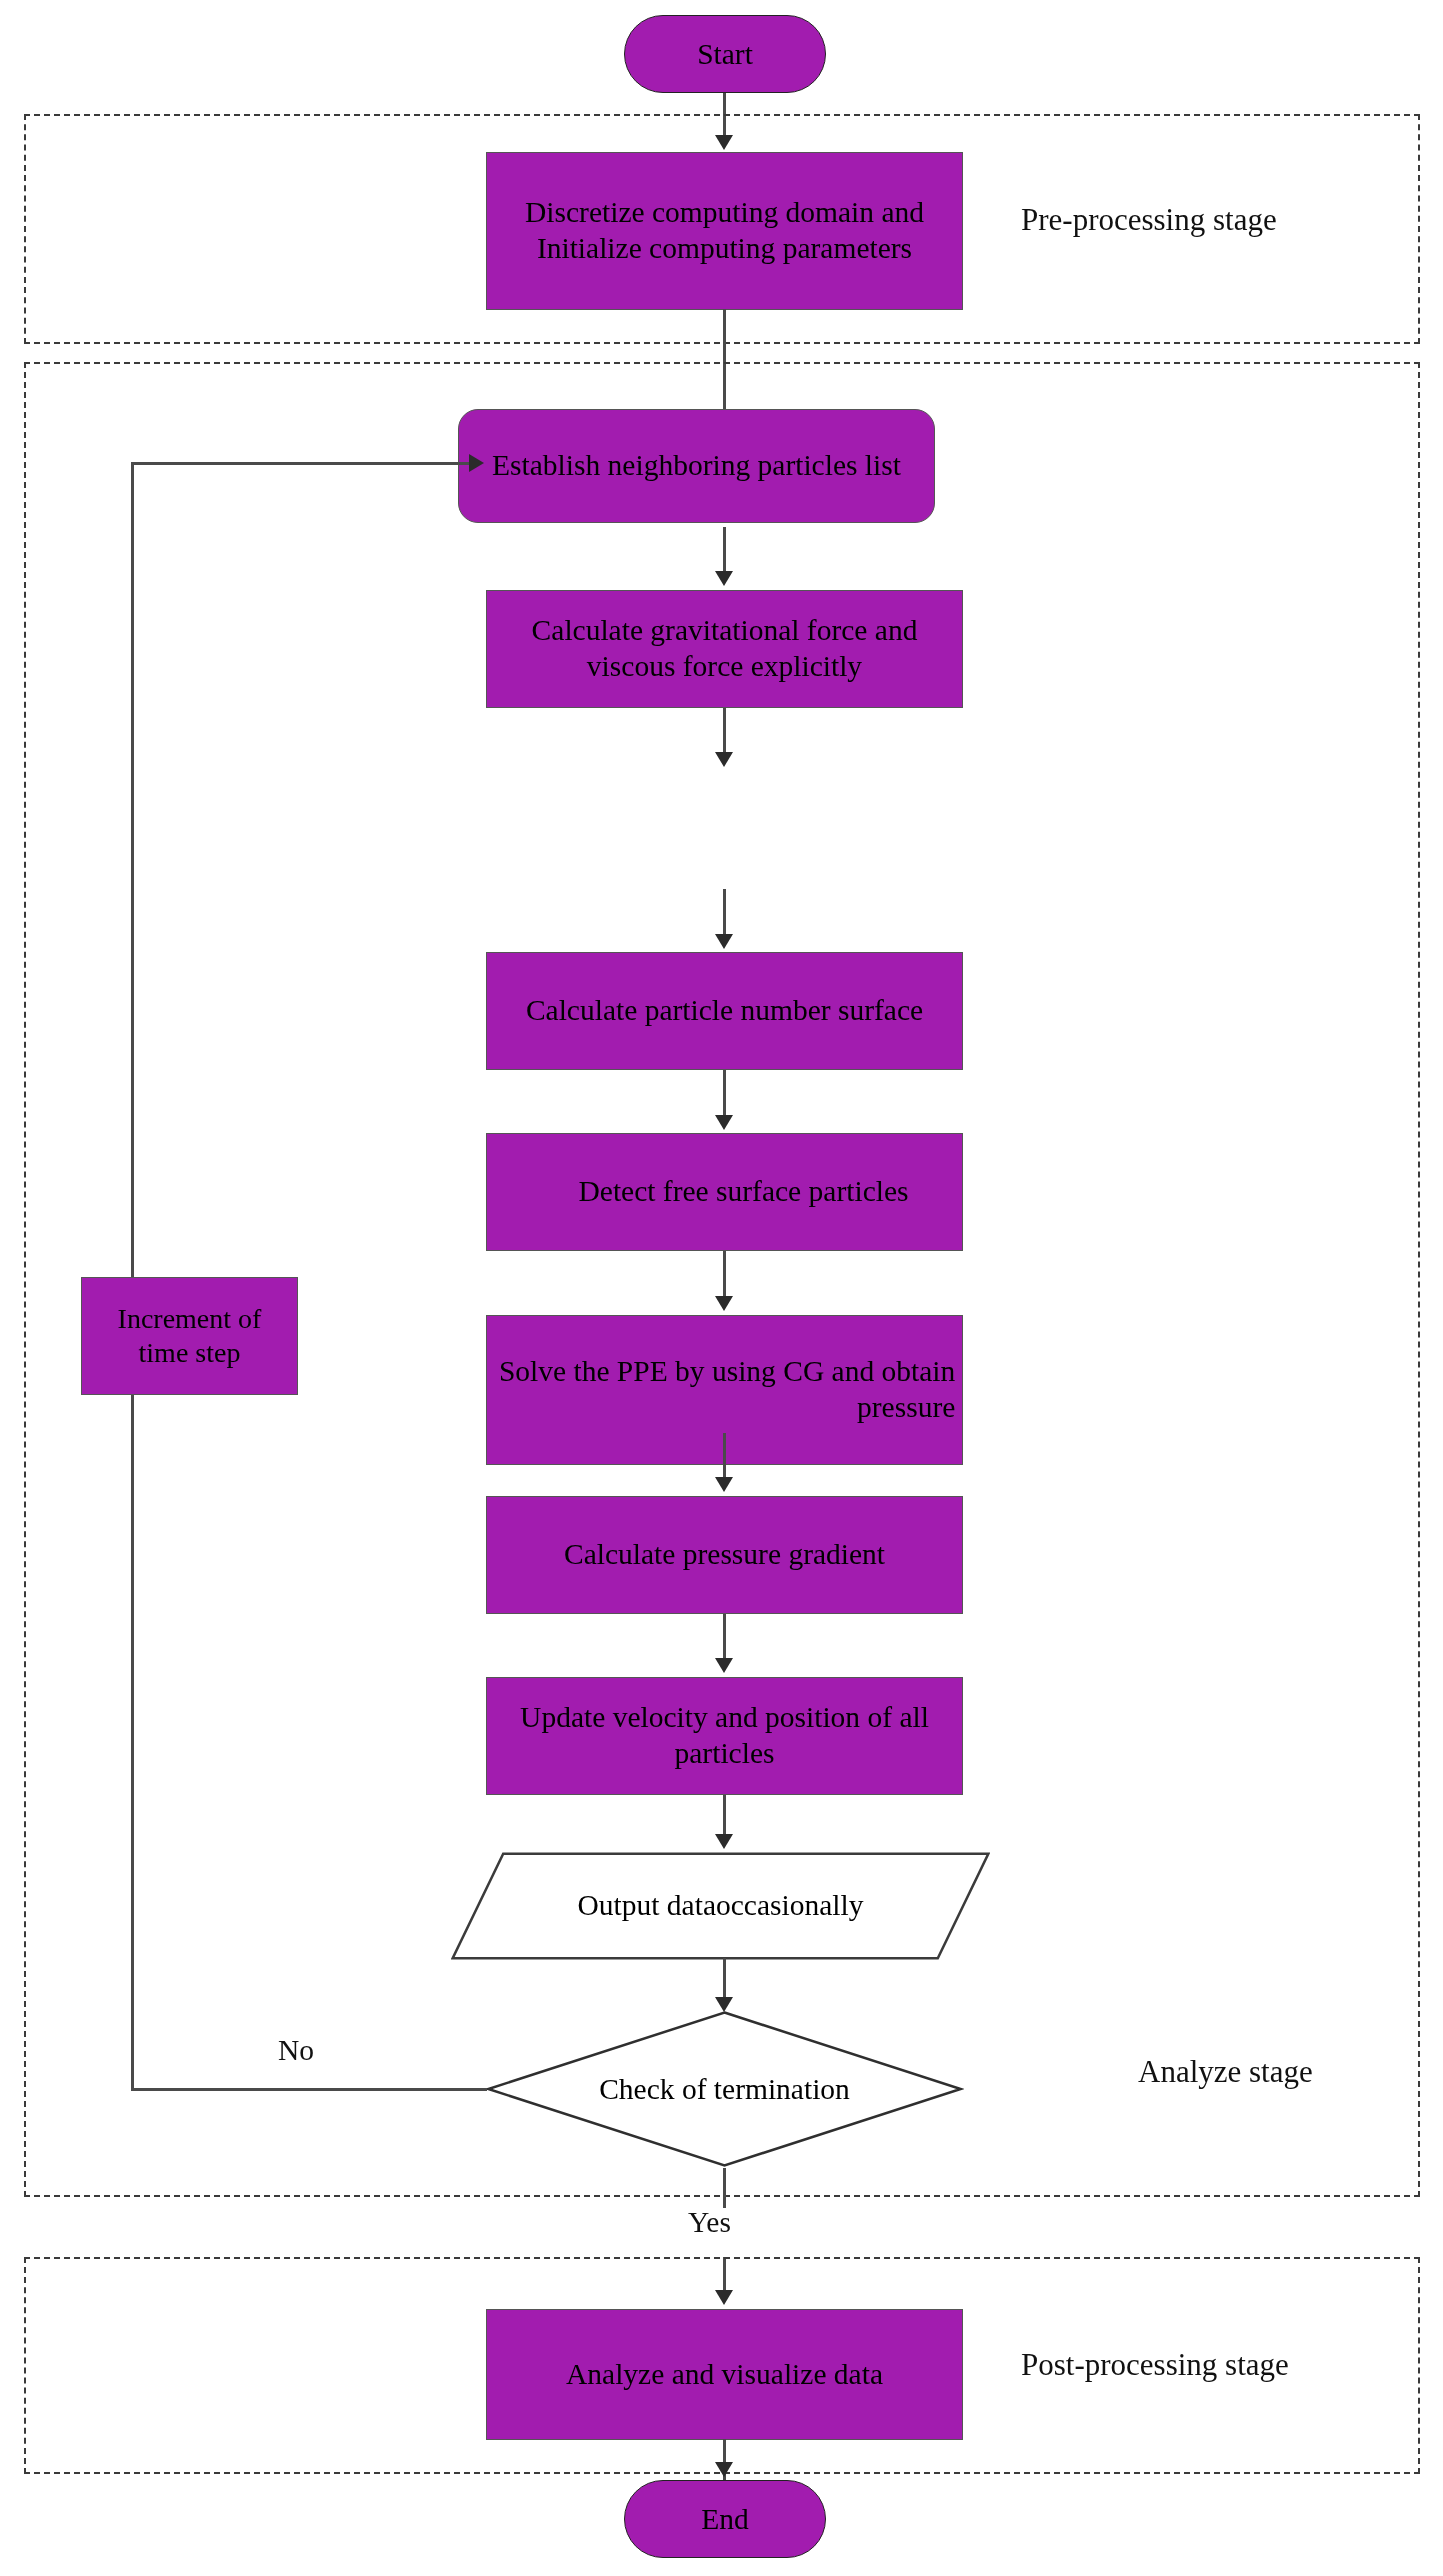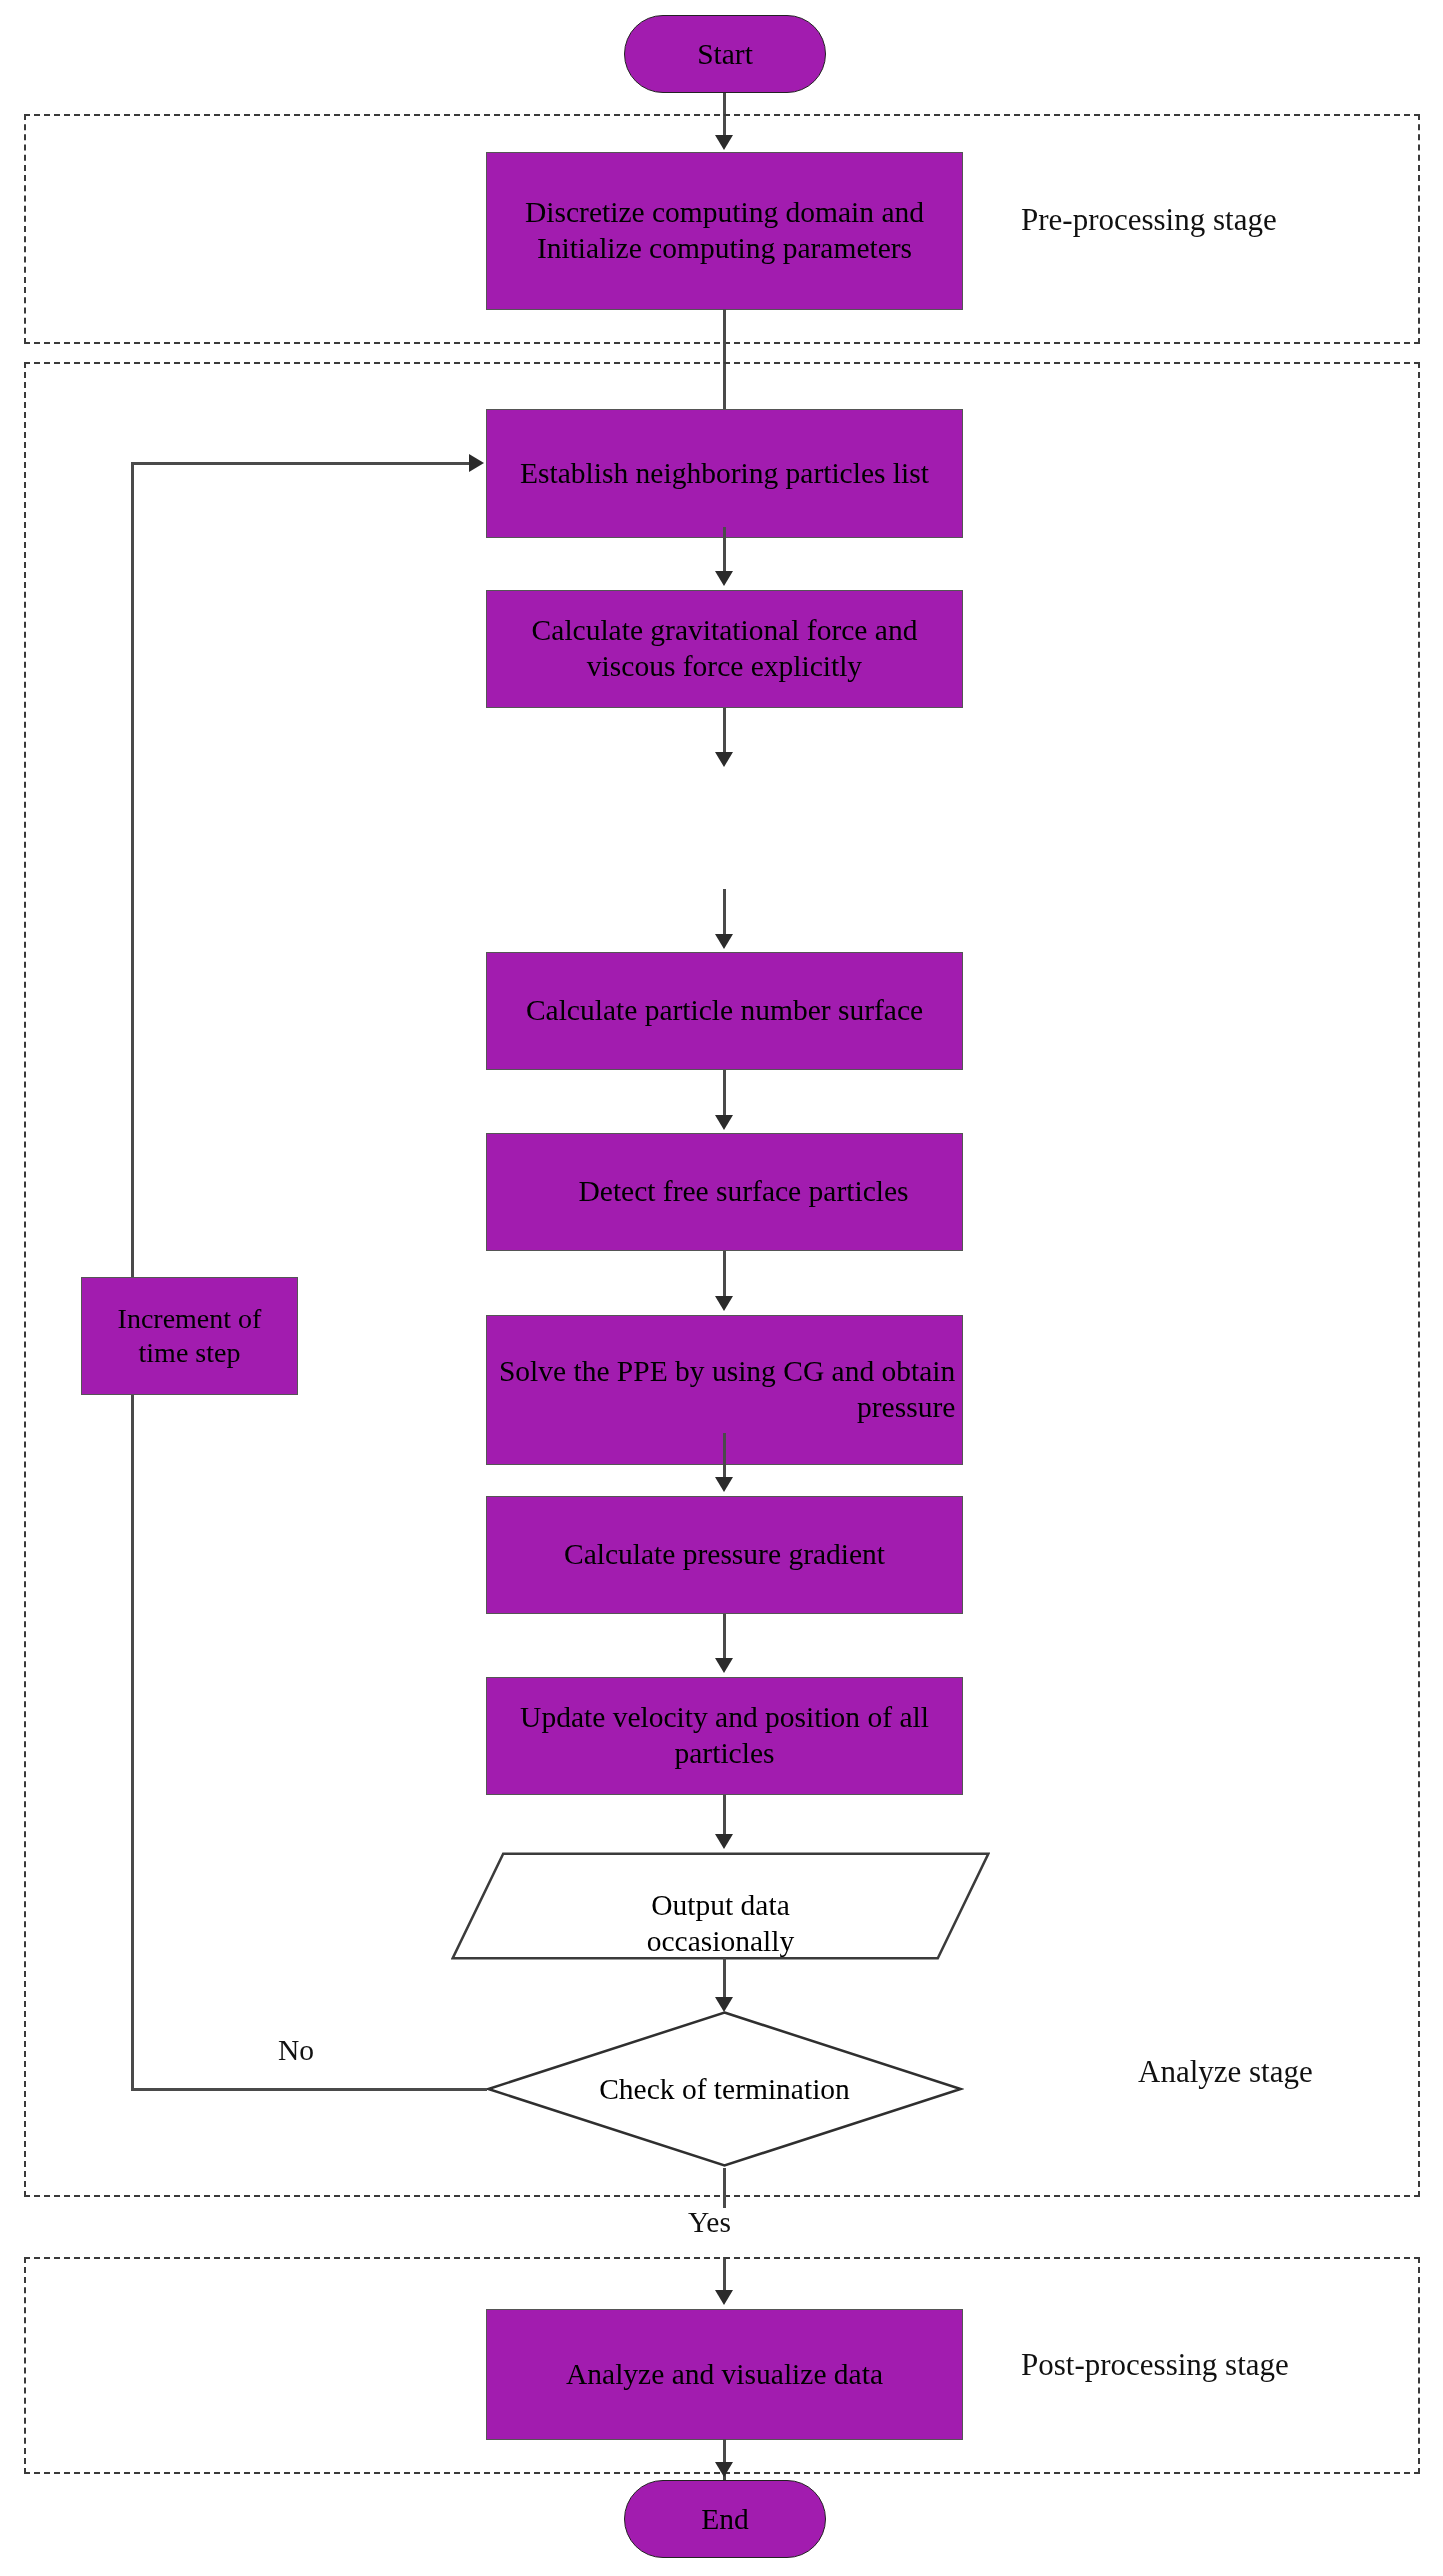--- a/index.html
+++ b/index.html
@@ -9,21 +9,21 @@
   .stage-label{position:absolute;font-size:31px;color:#111;white-space:nowrap;}
   .node{position:absolute;box-sizing:border-box;display:flex;align-items:center;justify-content:center;text-align:center;background:#a21caf;}
   .proc{border:1.7px solid #555;font-size:29.5px;line-height:1.22;}
   .term{border:1.7px solid #222;border-radius:842px;font-size:29.5px;}
   .node .lbl{display:block;padding:0 6.7px;}
   .decision{position:absolute;}
   .decision svg{position:absolute;left:0;top:0;}
   .decision .dlbl{position:absolute;left:0;top:0;width:100%;height:100%;display:flex;align-items:center;justify-content:center;font-size:29.5px;text-align:center;}
   .para{position:absolute;}
   .para svg{position:absolute;left:0;top:0;}
-  .para .plbl{position:absolute;left:0;top:0;width:100%;height:100%;display:flex;flex-direction:column;align-items:center;justify-content:flex-end;font-size:29.5px;line-height:1.22;text-align:center;}
+  .para .plbl{position:absolute;left:0;top:0;width:100%;height:100%;display:flex;flex-direction:row;align-items:center;justify-content:center;font-size:29.5px;line-height:1.22;text-align:center;}
   .edge{position:absolute;background:#4a4a4a;}
   .v{width:2.5px;}
   .h{height:2.5px;}
   .arrow{position:absolute;width:0;height:0;border-left:9.3px solid transparent;border-right:9.3px solid transparent;border-top:15px solid #2b2b2b;}
   .arrow-right{position:absolute;width:0;height:0;border-top:9.3px solid transparent;border-bottom:9.3px solid transparent;border-left:15px solid #2b2b2b;}
   .edge-label{position:absolute;font-size:29.5px;color:#111;white-space:nowrap;background:transparent;}
 </style>
 </head>
 <body>
 
@@ -42,21 +42,21 @@
   <div class="node proc" style="left:486px;top:152px;width:477px;height:158px;">
     <span class="lbl">Discretize computing domain and Initialize computing parameters</span>
   </div>
 
   <div class="edge v" style="left:723px;top:309px;height:135px;"></div>
   <div class="arrow" style="left:715px;top:427px;"></div>
 
   <div class="stage-region" style="left:23.6px;top:362px;width:1396px;height:1835px;"></div>
   <div class="stage-label" style="left:1138px;top:2054px;">Analyze stage</div>
 
-  <div class="node proc" style="left:486px;top:409px;width:477px;height:129px;">
+  <div class="node proc" style="left:458px;top:409px;width:477px;height:114px;border-radius:20px;">
     <span class="lbl">Establish neighboring particles list</span>
   </div>
   <div class="edge v" style="left:723px;top:527px;height:49px;"></div>
   <div class="arrow" style="left:715px;top:571px;"></div>
 
   <div class="node proc" style="left:486px;top:590px;width:477px;height:118px;">
     <span class="lbl">Calculate gravitational force and viscous force explicitly</span>
   </div>
   <div class="edge v" style="left:723px;top:708px;height:49px;"></div>
   <div class="arrow" style="left:715px;top:752px;"></div>

